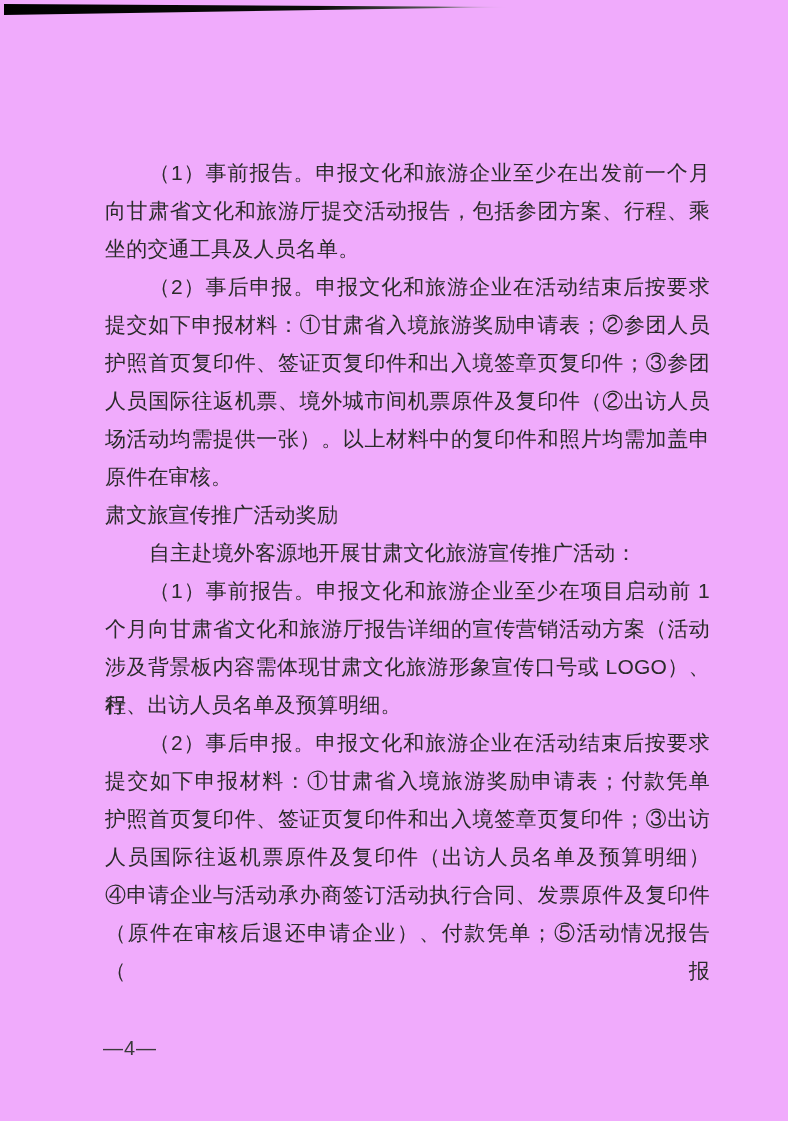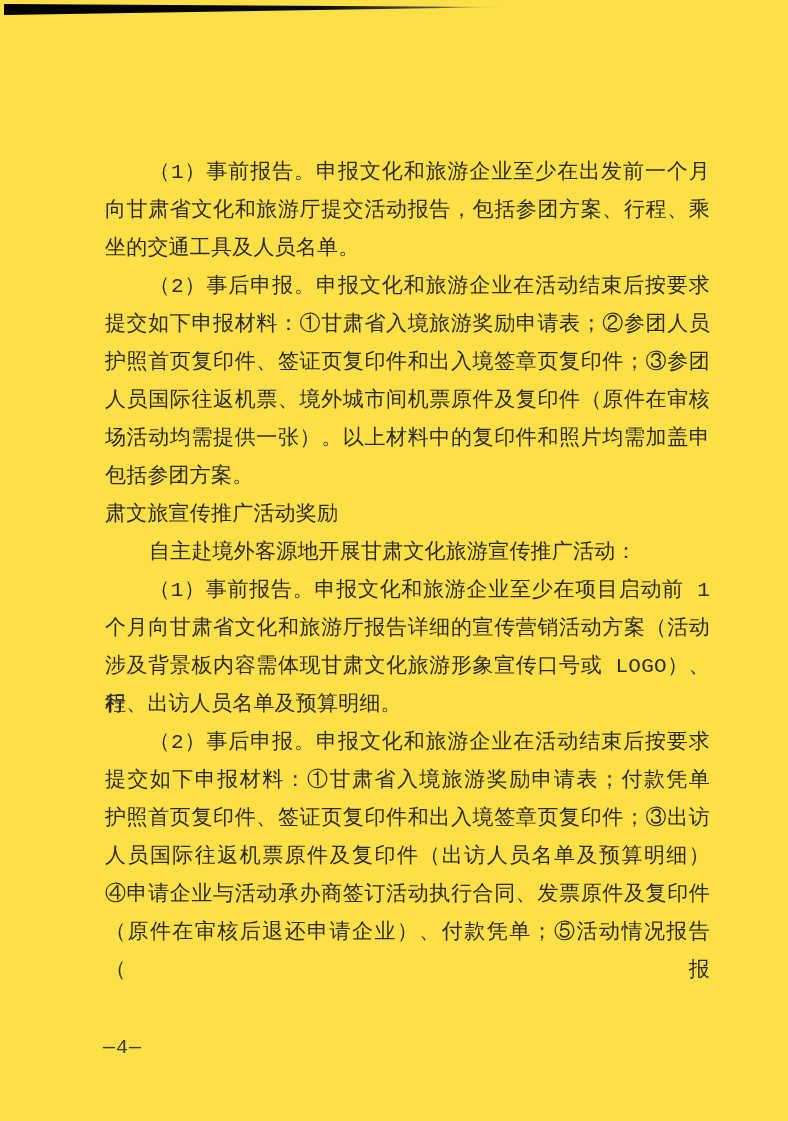--- a/index.html
+++ b/index.html
@@ -4,23 +4,23 @@
 <style>
   html, body {
     margin: 0;
     padding: 0;
     background: #ffffff;
   }
   .page {
     position: relative;
     width: 788px;
     height: 1121px;
-    background: #fde047;
+    background: #f0abfc;
     overflow: hidden;
-    font-family: Liberation Mono, monospace;
+    font-family: Liberation Sans, sans-serif;
     color: #2b2b2b;
   }
   .scan-streak {
     position: absolute;
     top: 0;
     left: 0;
     pointer-events: none;
   }
   .content {
     position: absolute;
@@ -70,23 +70,23 @@
     <polygon points="4,4 512,7 4,15" fill="url(#streakFade)"></polygon>
   </svg>
 
   <main class="content">
     <div class="ln indent">（1）事前报告。申报文化和旅游企业至少在出发前一个月</div>
     <div class="ln">向甘肃省文化和旅游厅提交活动报告，包括参团方案、行程、乘</div>
     <div class="ln left">坐的交通工具及人员名单。</div>
     <div class="ln indent">（2）事后申报。申报文化和旅游企业在活动结束后按要求</div>
     <div class="ln">提交如下申报材料：①甘肃省入境旅游奖励申请表；②参团人员</div>
     <div class="ln">护照首页复印件、签证页复印件和出入境签章页复印件；③参团</div>
-    <div class="ln">人员国际往返机票、境外城市间机票原件及复印件（原件在审核</div>
+    <div class="ln">人员国际往返机票、境外城市间机票原件及复印件（②出访人员</div>
     <div class="ln">场活动均需提供一张）。以上材料中的复印件和照片均需加盖申</div>
-    <div class="ln left">包括参团方案。</div>
+    <div class="ln left">原件在审核。</div>
     <div class="ln left">肃文旅宣传推广活动奖励</div>
     <div class="ln indent left">自主赴境外客源地开展甘肃文化旅游宣传推广活动：</div>
     <div class="ln indent">（1）事前报告。申报文化和旅游企业至少在项目启动前 1</div>
     <div class="ln">个月向甘肃省文化和旅游厅报告详细的宣传营销活动方案（活动</div>
     <div class="ln">涉及背景板内容需体现甘肃文化旅游形象宣传口号或 LOGO）、行</div>
     <div class="ln left">程、出访人员名单及预算明细。</div>
     <div class="ln indent">（2）事后申报。申报文化和旅游企业在活动结束后按要求</div>
     <div class="ln">提交如下申报材料：①甘肃省入境旅游奖励申请表；付款凭单</div>
     <div class="ln">护照首页复印件、签证页复印件和出入境签章页复印件；③出访</div>
     <div class="ln">人员国际往返机票原件及复印件（出访人员名单及预算明细）</div>

